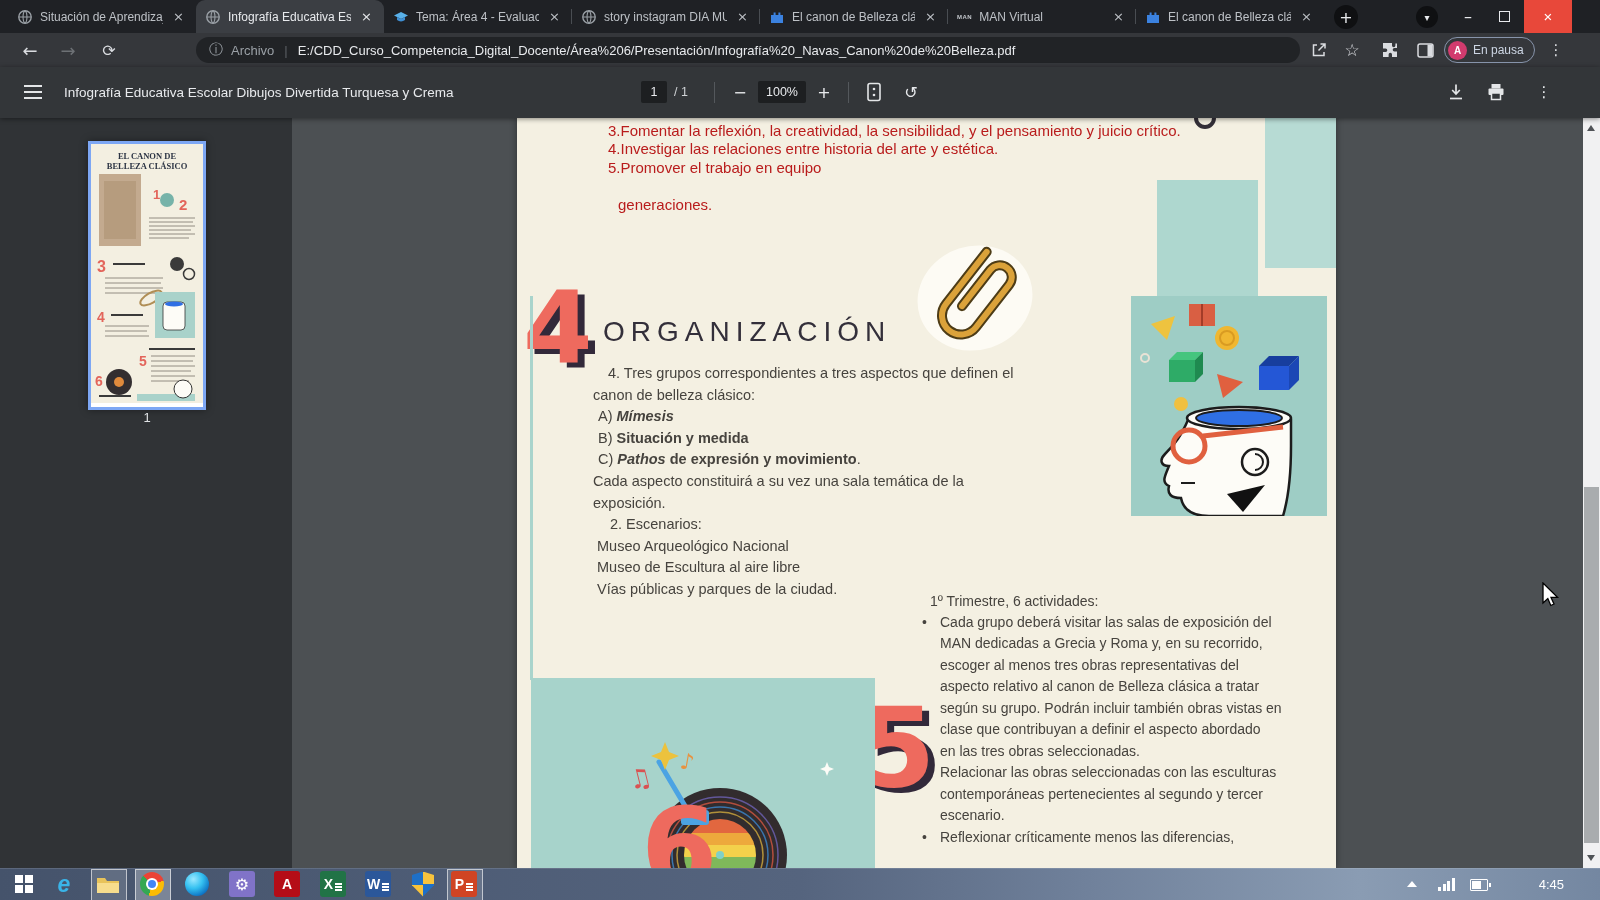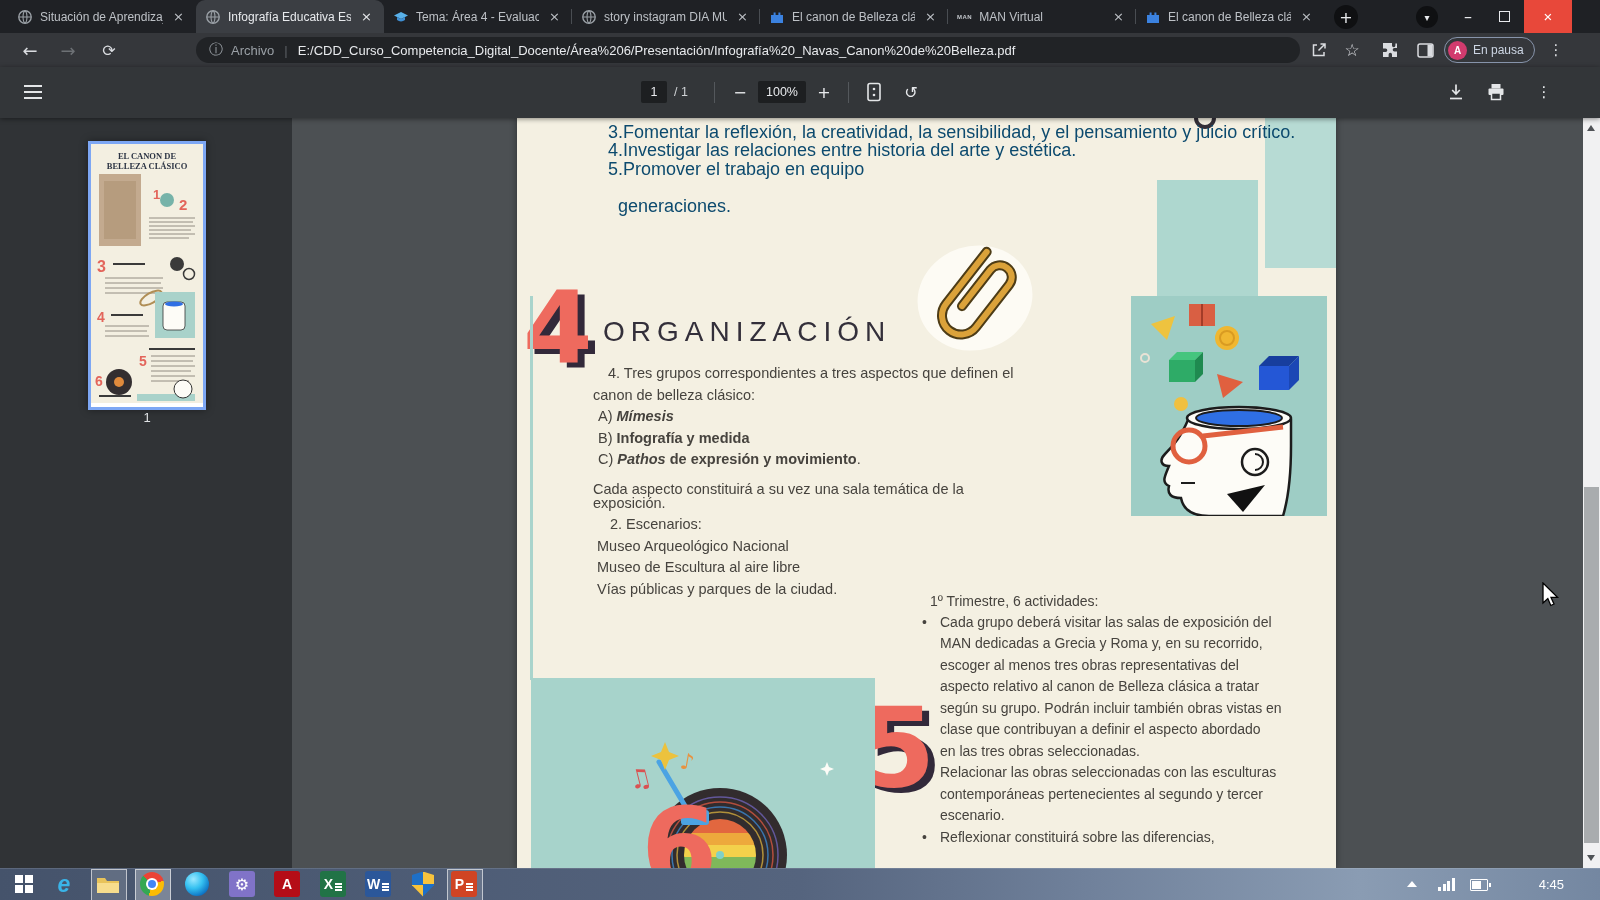--- a/index.html
+++ b/index.html
@@ -45,21 +45,21 @@
        font-size:12.5px;display:flex;align-items:center;justify-content:center}
   .vdiv{position:absolute;top:15px;width:1px;height:21px;background:#54585c}
 
   
   .content{position:absolute;left:0;top:118px;width:1600px;height:750px;background:#4c5053}
   .thumbpanel{position:absolute;left:0;top:0;width:292px;height:750px;background:#303336}
   .thumbwrap{position:absolute;left:88px;top:23px;border:3px solid #7da7f4;background:#fff;box-shadow:0 0 8px rgba(0,0,0,.4)}
   .thumblabel{position:absolute;left:88px;top:292px;width:118px;text-align:center;color:#dfe2e5;font-size:13px}
 
   .page{position:absolute;left:517px;top:0;width:819px;height:750px;background:#f4f0e2;box-shadow:0 0 7px rgba(0,0,0,.4);overflow:hidden}
-  .obj{position:absolute;white-space:nowrap;font-size:18px;color:#0c4a6e}
+  .obj{position:absolute;white-space:nowrap;font-size:15px;color:#b91c1c}
   .dl{position:absolute;white-space:nowrap;font-size:14.5px;color:#46433e}
   .bl{position:absolute;white-space:nowrap;font-size:14px;color:#46433e}
   .bignum{position:absolute;font-family:"DejaVu Sans",sans-serif;font-weight:bold;color:#ee6a5e;
           text-shadow:7px 5px 0 #32293a;line-height:1}
   .dochead{position:absolute;white-space:nowrap;color:#332f3a;font-size:28px;font-weight:500}
 
   
   .vscroll{position:absolute;left:1583px;top:0;width:17px;height:750px;background:#f1f1f2}
   .sarrow{position:absolute;left:4px;width:0;height:0;border-left:4.5px solid transparent;border-right:4.5px solid transparent}
   .sthumb{position:absolute;left:1px;width:15px;background:#a9acae;top:369px;height:356px}
@@ -201,20 +201,21 @@
         <span>⋮</span>
       </div>
   </div>
 
   <div class="pdfbar">
     <div class="hamb">
         <div></div>
         <div></div>
         <div style="margin:0"></div>
       </div>
+    <div class="t" style="left:64px;font-size:13.5px;font-weight:500">Infografía Educativa Escolar Dibujos Divertida Turquesa y Crema</div>
     <div class="tbx" style="left:641px;width:26px">1</div>
     <div class="t" style="left:674px;font-size:12.5px;color:#cfd2d5">/ 1</div>
     <div class="vdiv" style="left:714px"></div>
     <div class="t glyph" style="left:728px;width:24px;text-align:center;font-size:16px">−</div>
     <div class="tbx" style="left:758px;width:48px">100%</div>
     <div class="t glyph" style="left:812px;width:24px;text-align:center;font-size:16px">+</div>
     <div class="vdiv" style="left:848px"></div>
     <div class="t" style="left:864px">
       <svg width="20" height="20" style="margin-top:15px">
           <rect x="4" y="1.5" width="12" height="17" rx="2" fill="none" stroke="#e4e6e8" stroke-width="1.6"></rect>
@@ -323,23 +324,23 @@
         </g>
       </svg>
 
       <div class="bignum" style="left:6px;top:160px;font-size:100px">4</div>
       <div class="dochead" style="left:86px;top:198px;letter-spacing:6px">ORGANIZACIÓN</div>
       <div class="abs" style="left:13px;top:178px;width:3px;height:384px;background:#a9d4cc"></div>
 
       <div class="dl" style="left:91px;top:247px">4. Tres grupos correspondientes a tres aspectos que definen el</div>
       <div class="dl" style="left:76px;top:269px">canon de belleza clásico:</div>
       <div class="dl" style="left:81px;top:290px"><span>A) </span><b><i>Mímesis</i></b></div>
-      <div class="dl" style="left:81px;top:312px"><span>B) </span><b>Infografía y medida</b></div>
+      <div class="dl" style="left:81px;top:312px"><span>B) </span><b>Situación y medida</b></div>
       <div class="dl" style="left:81px;top:333px"><span>C) </span><b><i>Pathos</i></b><b> de expresión y movimiento</b><span>.</span></div>
-      <div class="dl" style="left:76px;top:363px">Cada aspecto constituirá a su vez una sala temática de la</div>
+      <div class="dl" style="left:76px;top:355px">Cada aspecto constituirá a su vez una sala temática de la</div>
       <div class="dl" style="left:76px;top:377px">exposición.</div>
       <div class="dl" style="left:93px;top:398px">2. Escenarios:</div>
       <div class="dl" style="left:80px;top:420px">Museo Arqueológico Nacional</div>
       <div class="dl" style="left:80px;top:441px">Museo de Escultura al aire libre</div>
       <div class="dl" style="left:80px;top:463px">Vías públicas y parques de la ciudad.</div>
 
       <svg class="abs" style="left:614px;top:178px" width="196" height="220" viewBox="0 0 196 220">
         <rect width="196" height="220" fill="#9ecdc5"></rect>
         <rect x="58" y="8" width="26" height="22" fill="#d95f43"></rect>
           <line x1="71" y1="8" x2="71" y2="30" stroke="#a33c28" stroke-width="2"></line>
@@ -373,21 +374,21 @@
       <div class="bl" style="left:423px;top:517px">MAN dedicadas a Grecia y Roma y, en su recorrido,</div>
       <div class="bl" style="left:423px;top:539px">escoger al menos tres obras representativas del</div>
       <div class="bl" style="left:423px;top:560px">aspecto relativo al canon de Belleza clásica a tratar</div>
       <div class="bl" style="left:423px;top:582px">según su grupo. Podrán incluir también obras vistas en</div>
       <div class="bl" style="left:423px;top:603px">clase que contribuyan a definir el aspecto abordado</div>
       <div class="bl" style="left:423px;top:625px">en las tres obras seleccionadas.</div>
       <div class="bl" style="left:423px;top:646px">Relacionar las obras seleccionadas con las esculturas</div>
       <div class="bl" style="left:423px;top:668px">contemporáneas pertenecientes al segundo y tercer</div>
       <div class="bl" style="left:423px;top:689px">escenario.</div>
       <div class="bl" style="left:405px;top:711px">•</div>
-      <div class="bl" style="left:423px;top:711px">Reflexionar constituirá sobre las diferencias,</div>
+      <div class="bl" style="left:423px;top:711px">Reflexionar críticamente menos las diferencias,</div>
 
       <div class="bignum" style="left:342px;top:575px;font-size:110px">5</div>
 
       <div class="abs" style="left:14px;top:560px;width:344px;height:190px;overflow:hidden">
         <svg width="344" height="190" viewBox="0 0 344 190">
           <rect width="344" height="190" fill="#a7d3cb"></rect>
           <text x="110" y="208" font-size="110" font-weight="bold" fill="#32293a" font-family="DejaVu Sans,sans-serif" transform="translate(7,5)">6</text>
           <circle cx="189" cy="177" r="67" fill="#322c2e"></circle>
           <circle cx="189" cy="177" r="58" fill="none" stroke="#6b5fae" stroke-width="1.5" opacity=".85"></circle>
           <circle cx="189" cy="177" r="53" fill="none" stroke="#c9543f" stroke-width="1.5" opacity=".85"></circle>

